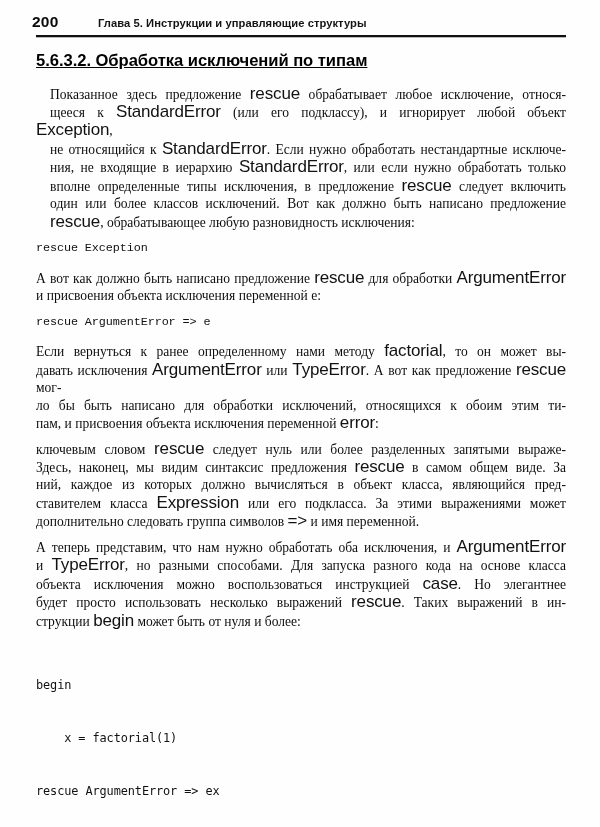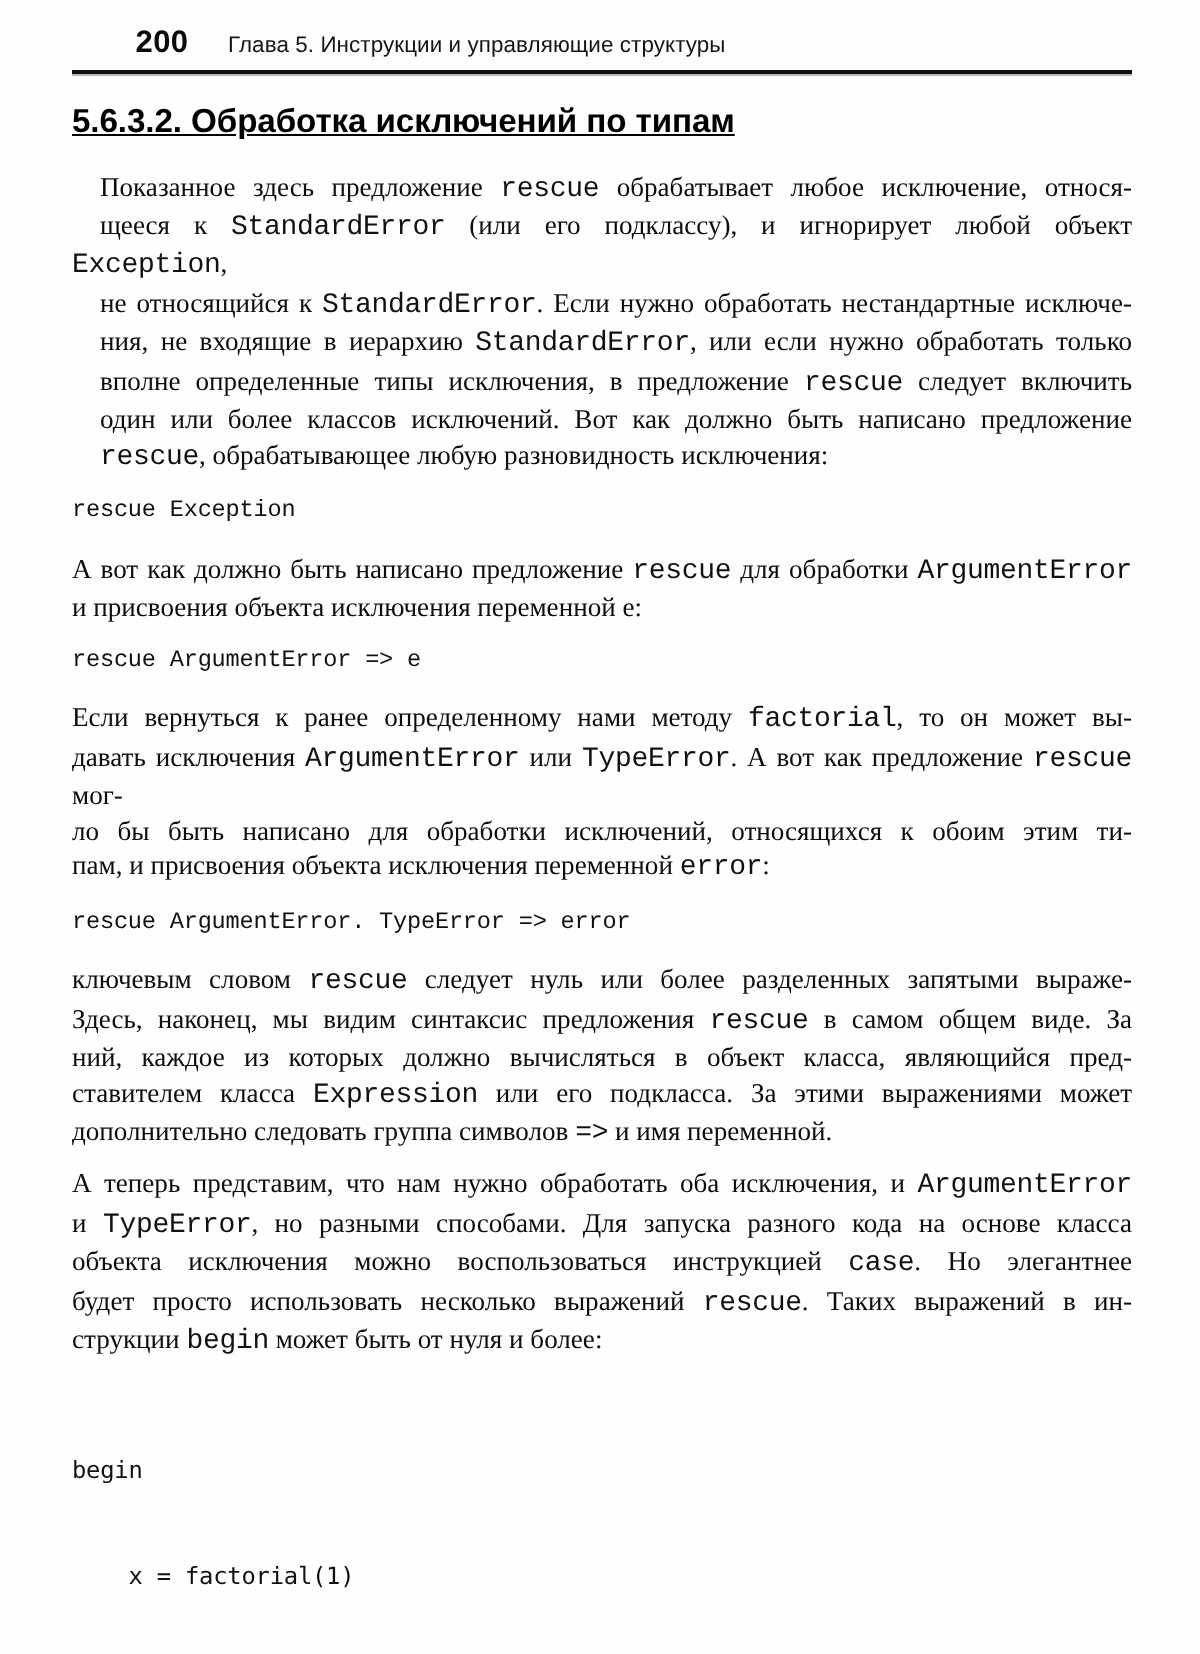--- a/index.html
+++ b/index.html
@@ -22,40 +22,39 @@
     width: 600px;
     height: 827px;
     box-sizing: border-box;
     padding: 0;
     background: #fefefe;
   }
 
   
   .running-head {
     position: absolute;
-    left: 48px;
+    left: 32px;
     top: 13px;
     width: 530px;
     display: flex;
     align-items: baseline;
-    text-align: center;
   }
   .folio {
     font-family: "Liberation Sans", "DejaVu Sans", sans-serif;
     font-weight: bold;
     font-size: 15.5px;
     letter-spacing: 0.2px;
     color: #0a0a0a;
     width: 66px;
     flex: none;
   }
   .chapter-title {
     font-family: "Liberation Sans", "DejaVu Sans", sans-serif;
     font-size: 11.2px;
-    font-weight: 400;
+    font-weight: 700;
     color: #141414;
     letter-spacing: 0.05px;
   }
   .head-rule {
     position: absolute;
     left: 36px;
     top: 35px;
     width: 530px;
     height: 2px;
     background: #111111;
@@ -95,22 +94,22 @@
     line-height: 17.45px;
     text-align: justify;
     text-justify: inter-word;
     color: #0d0d0d;
     hyphens: manual;
   }
   p.body-par.indent { text-indent: 14px; }
 
   
   code, .mono {
-    font-family: Liberation Mono, monospace;
-    font-size: 14px;
+    font-family: Liberation Sans, sans-serif;
+    font-size: 17px;
     letter-spacing: -0.15px;
     color: #111111;
     white-space: pre;
   }
 
   
   .code-line {
     font-family: Liberation Mono, monospace;
     font-size: 11.8px;
     line-height: 17.6px;
@@ -177,21 +176,20 @@
 
     <div class="code-line">rescue ArgumentError =&gt; e</div>
 
     <p class="body-par">
       <span class="jline">Если вернуться к ранее определенному нами методу <span class="mono">factorial</span>, то он может вы-</span>
       <span class="jline">давать исключения <span class="mono">ArgumentError</span> или <span class="mono">TypeError</span>. А вот как предложение <span class="mono">rescue</span> мог-</span>
       <span class="jline">ло бы быть написано для обработки исключений, относящихся к обоим этим ти-</span>
       <span class="jline final">пам, и присвоения объекта исключения переменной <span class="mono">error</span>:</span>
     </p>
 
-    <div class="code-line">rescue ArgumentError. TypeError =&gt; error</div>
 
     <p class="body-par">
       <span class="jline">ключевым словом <span class="mono">rescue</span> следует нуль или более разделенных запятыми выраже-</span>
       <span class="jline">Здесь, наконец, мы видим синтаксис предложения <span class="mono">rescue</span> в самом общем виде. За</span>
       <span class="jline">ний, каждое из которых должно вычисляться в объект класса, являющийся пред-</span>
       <span class="jline">ставителем класса <span class="mono">Expression</span> или его подкласса. За этими выражениями может</span>
       <span class="jline final">дополнительно следовать группа символов <span class="mono">=&gt;</span> и имя переменной.</span>
     </p>
 
     <p class="body-par">

